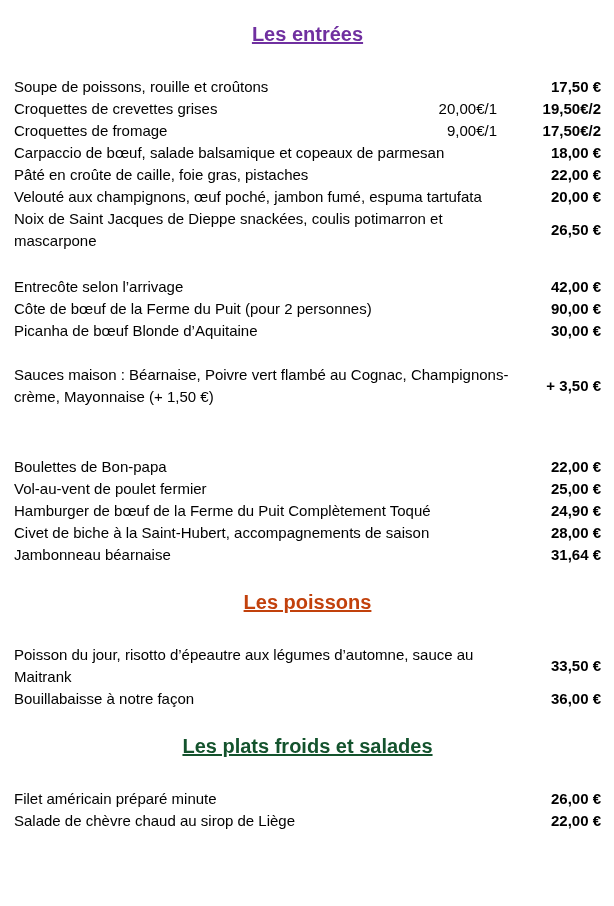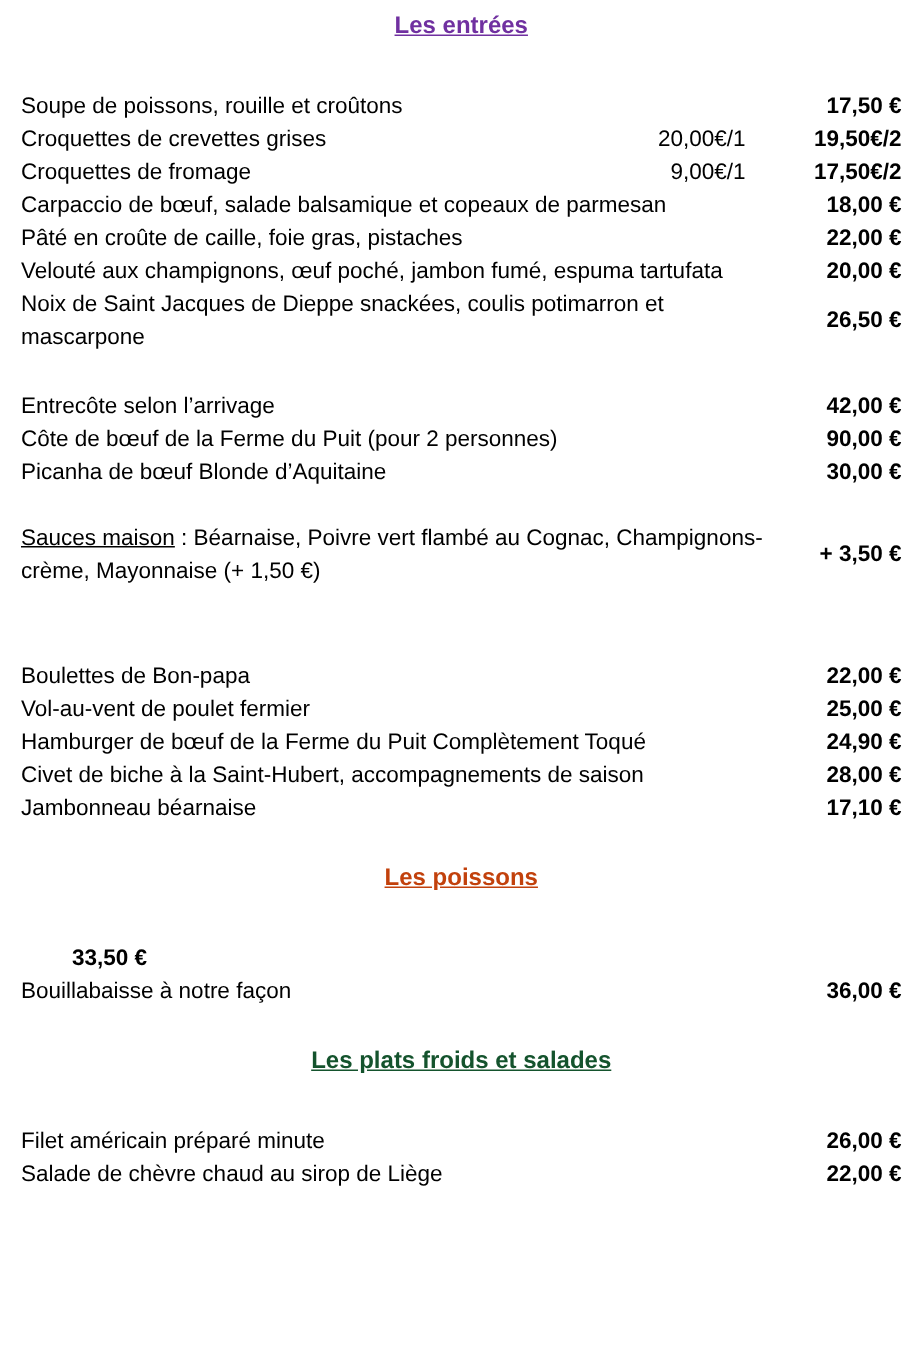--- a/index.html
+++ b/index.html
@@ -1,28 +1,28 @@
 <!DOCTYPE html>
 <html><head>
 <meta charset="utf-8">
 <style>
   html,body{margin:0;padding:0;background:#ffffff;color:#000000;}
   body{font-family:"Liberation Sans", sans-serif;font-size:15px;line-height:22px;}
   .menu{width:614px;min-height:906px;box-sizing:border-box;padding:6px 13px 0 14px;overflow:hidden;}
   .section-title{
-    font-size:16px;font-weight:bold;line-height:24px;
+    font-size:20px;font-weight:bold;line-height:24px;
     text-align:center;text-decoration:underline;
-    margin:0 0 30px 0;
+    margin:16px 0 30px 0;
   }
   .section + .section{margin-top:24px;}
   .group + .group{margin-top:22px;}
   .group.gap-large{margin-top:48px;}
   .row{display:flex;align-items:center;}
   .name{flex:1 1 auto;}
-  .name .u{text-decoration:underline;}
+  .name .u{}
   .mid{flex:0 0 auto;white-space:nowrap;margin-right:20px;text-align:right;}
   .price{flex:0 0 auto;width:84px;text-align:right;white-space:nowrap;font-weight:bold;}
 </style>
 </head>
 <body>
 
 <div class="menu" id="menu">
     <section class="section">
       <h2 class="section-title" style="color:#7030a0">Les entrées</h2>
       <div class="group">
@@ -91,28 +91,29 @@
         <div class="row">
           <span class="name">Hamburger de bœuf de la Ferme du Puit Complètement Toqué</span>
           <span class="price">24,90 €</span>
         </div>
         <div class="row">
           <span class="name">Civet de biche à la Saint-Hubert, accompagnements de saison</span>
           <span class="price">28,00 €</span>
         </div>
         <div class="row">
           <span class="name">Jambonneau béarnaise</span>
-          <span class="price">17,10 €</span>
+          <span class="price">31,64 €</span>
         </div>
       </div>
     </section>
     <section class="section">
       <h2 class="section-title" style="color:#c2410c">Les poissons</h2>
       <div class="group">
         <div class="row">
+          <span class="name">Poisson du jour, risotto d’épeautre aux légumes d’automne, sauce au Maitrank</span>
           <span class="price">33,50 €</span>
         </div>
         <div class="row">
           <span class="name">Bouillabaisse à notre façon</span>
           <span class="price">36,00 €</span>
         </div>
       </div>
     </section>
     <section class="section">
       <h2 class="section-title" style="color:#14532d">Les plats froids et salades</h2>

